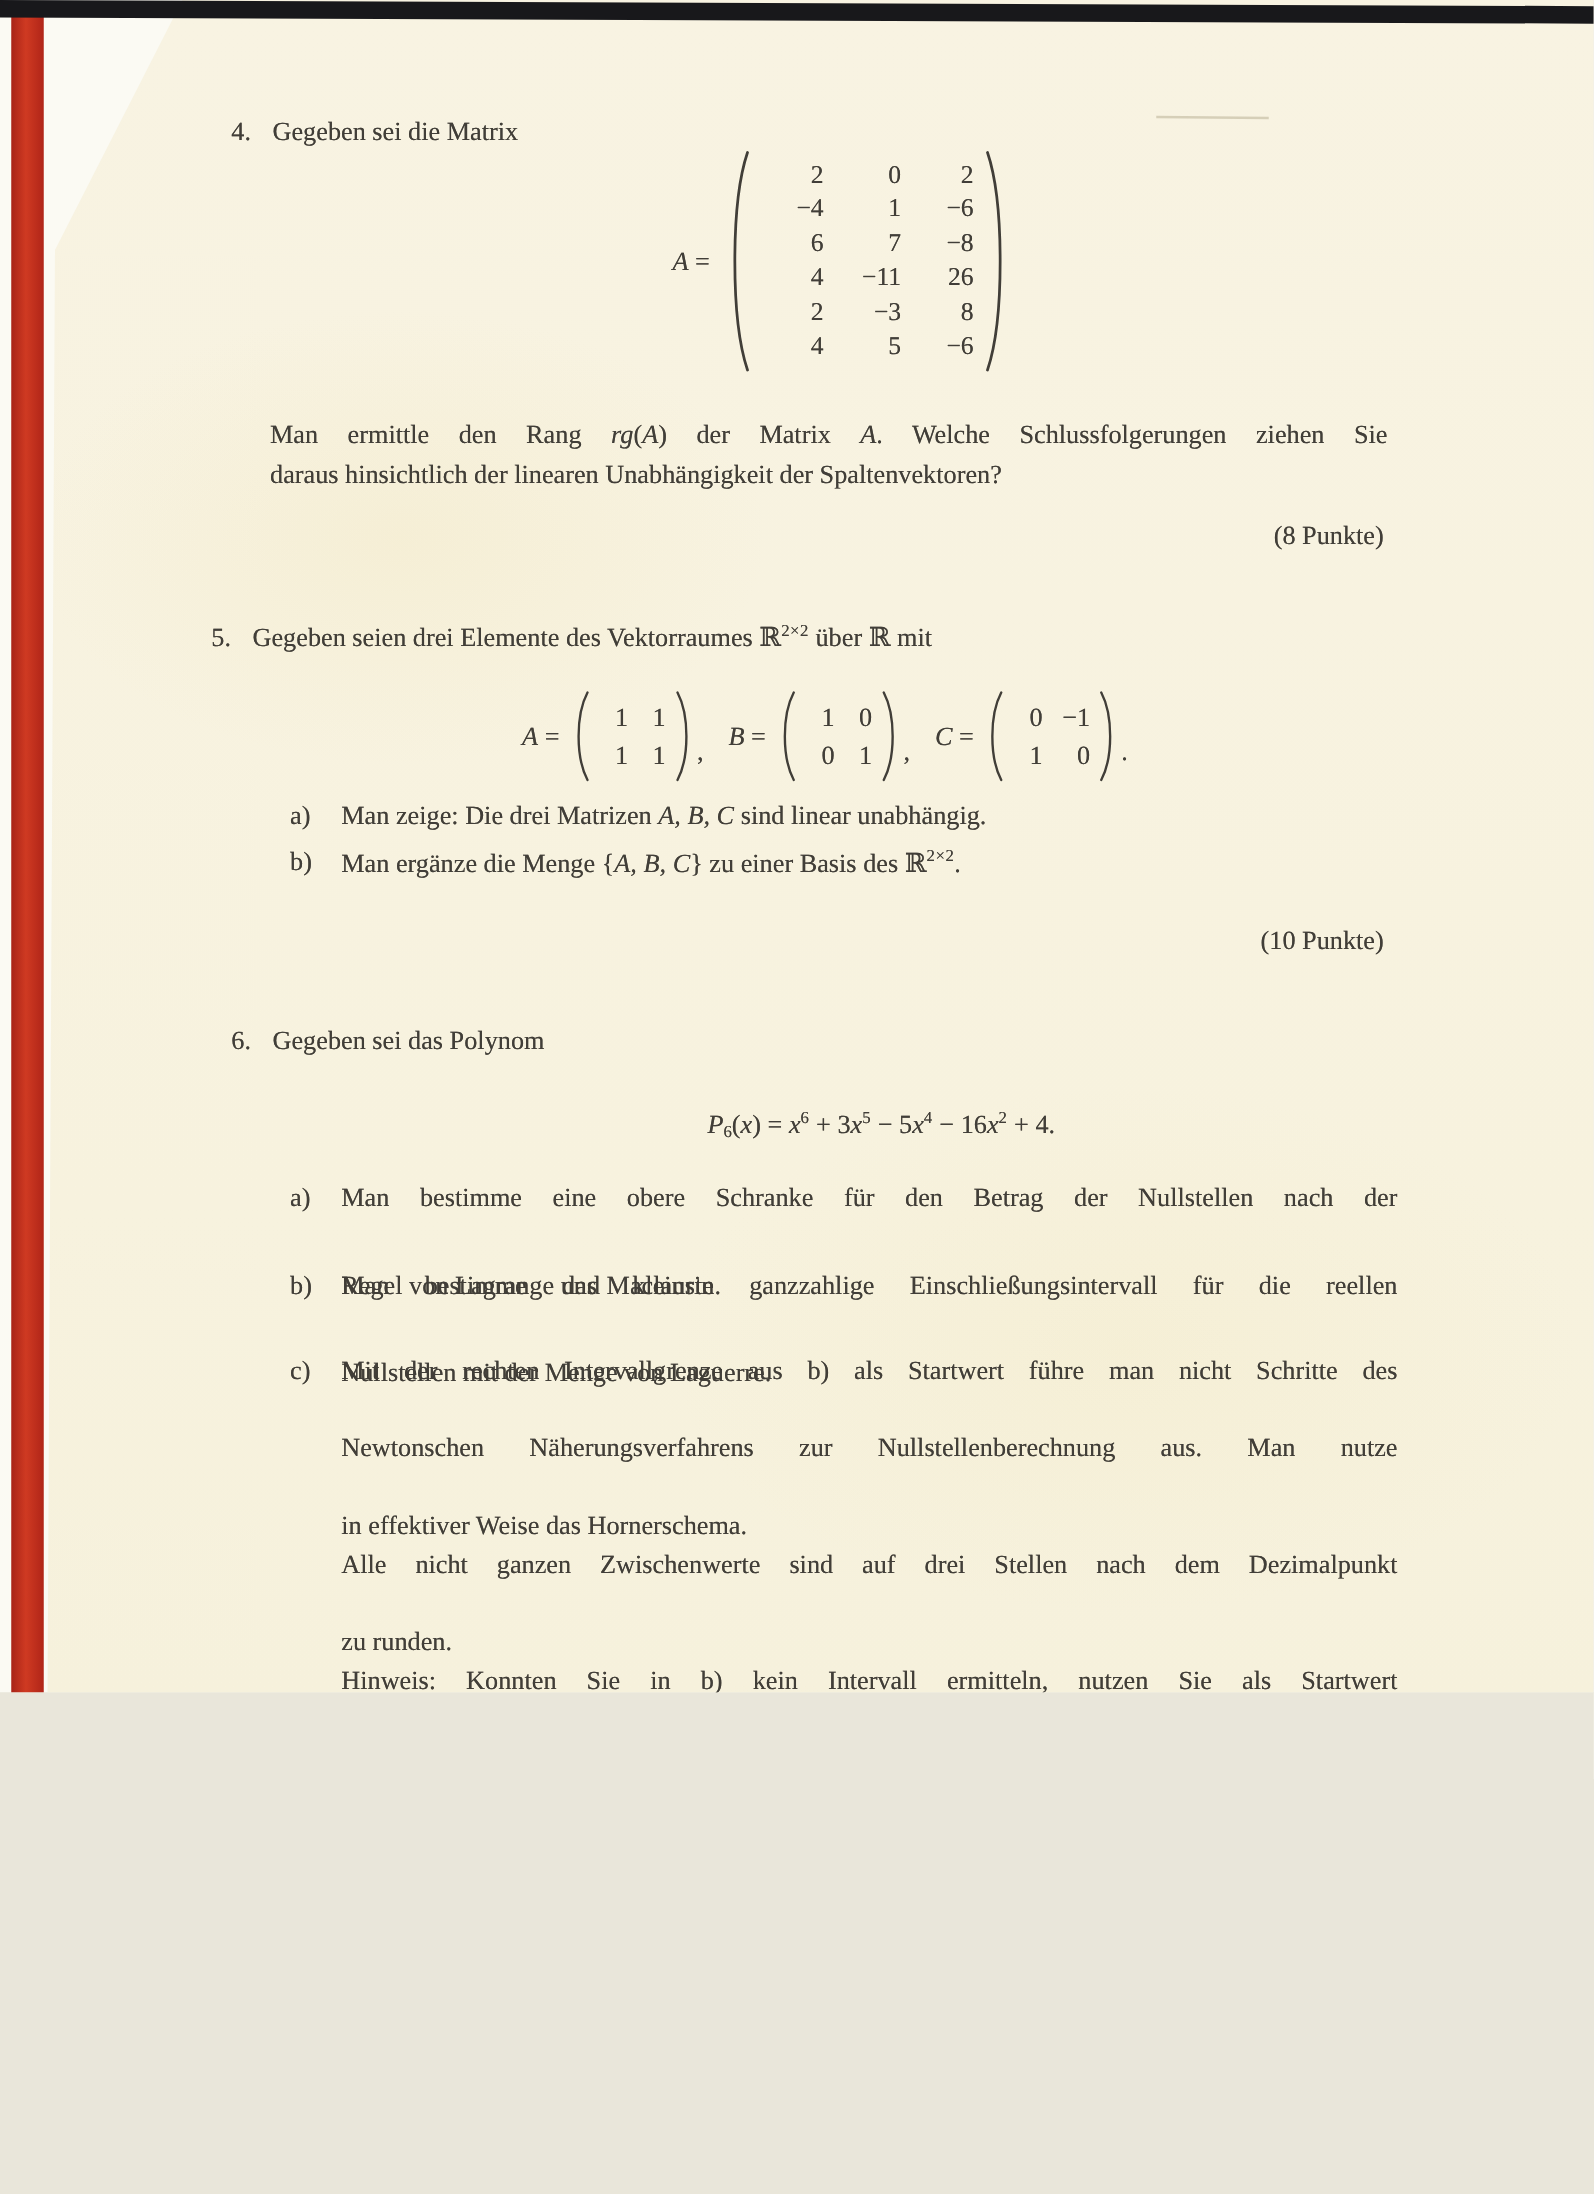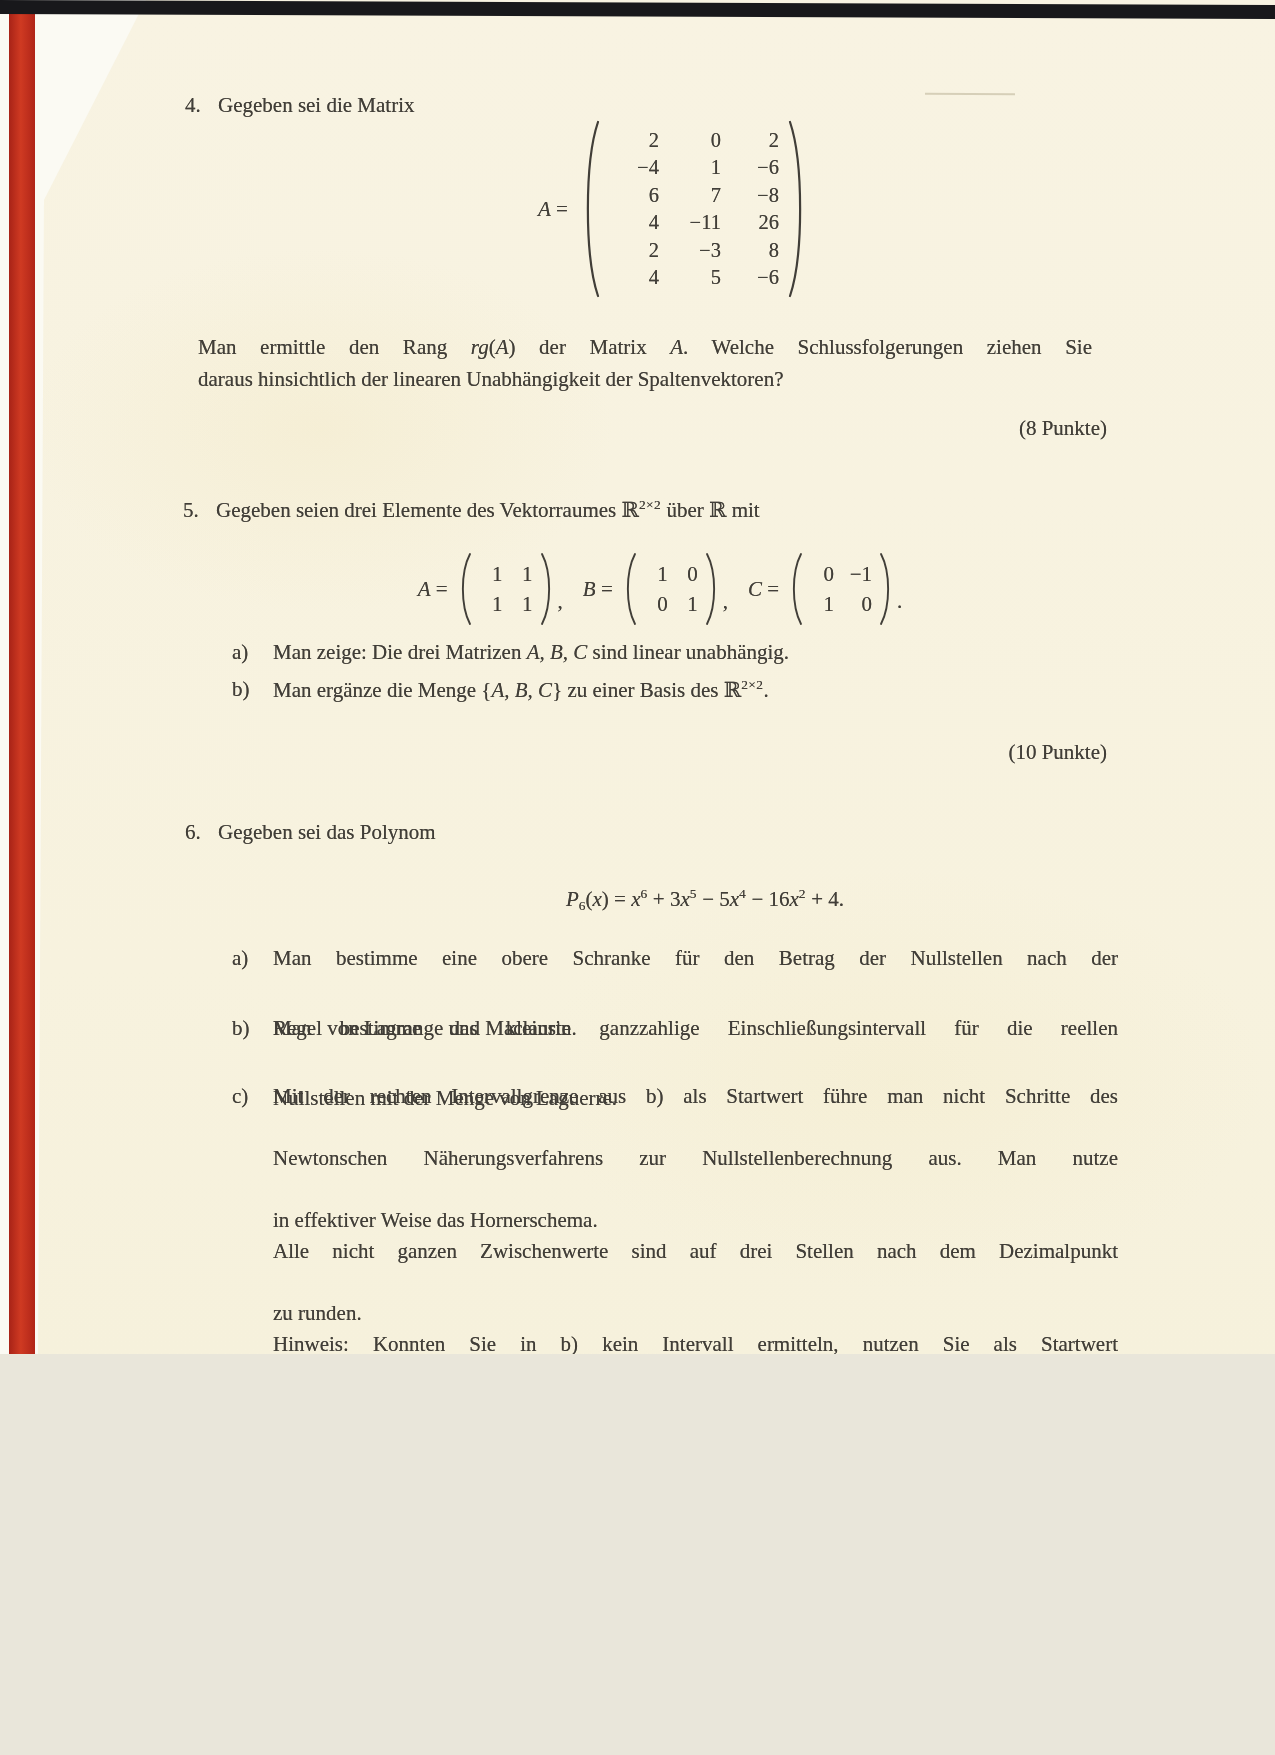--- a/index.html
+++ b/index.html
@@ -102,28 +102,28 @@
           <span class="mcell">8</span>
           <span class="mcell">4</span>
           <span class="mcell">5</span>
           <span class="mcell">−6</span>
         </div>
       <svg class="paren" width="24" height="182" viewBox="0 0 24 182">
           <path d="M4 4 C 17.5 44, 17.5 138, 4 178" stroke="#413e38" stroke-width="2.2" fill="none" stroke-linecap="round"></path>
         </svg>
     </div>
 
-    <div class="abs lines32" style="left:198px;top:331px;width:894px;">
+    <div class="abs lines32" style="left:216px;top:331px;width:894px;">
       <div class="jl"><span>Man ermittle den Rang </span><span class="seg-i">rg</span><span>(</span><span class="seg-i">A</span><span>) der Matrix </span><span class="seg-i">A</span><span>. Welche Schlussfolgerungen ziehen Sie</span></div>
       <div><span>daraus hinsichtlich der linearen Unabhängigkeit der Spaltenvektoren?</span></div>
     </div>
 
     <div class="pts" style="top:416px;">(8 Punkte)</div>
 
-    <div class="abs" style="left:183px;top:497px;">
+    <div class="abs" style="left:169px;top:497px;">
       <span class="pnum">5.</span><span><span>Gegeben seien drei Elemente des Vektorraumes </span><span>ℝ</span><span class="seg-sup">2×2</span><span> über </span><span>ℝ</span><span> mit</span></span>
     </div>
 
     <div class="mrow2">
       <div class="mexpr">
         <span class="mlabel"><span class="seg-i">A</span><span> = </span></span>
         <svg class="paren" width="17" height="76" viewBox="0 0 17 76">
             <path d="M14 3 C 4.5 21, 4.5 55, 14 73" stroke="#413e38" stroke-width="1.9" fill="none" stroke-linecap="round"></path>
           </svg>
         <div class="mtx2">

